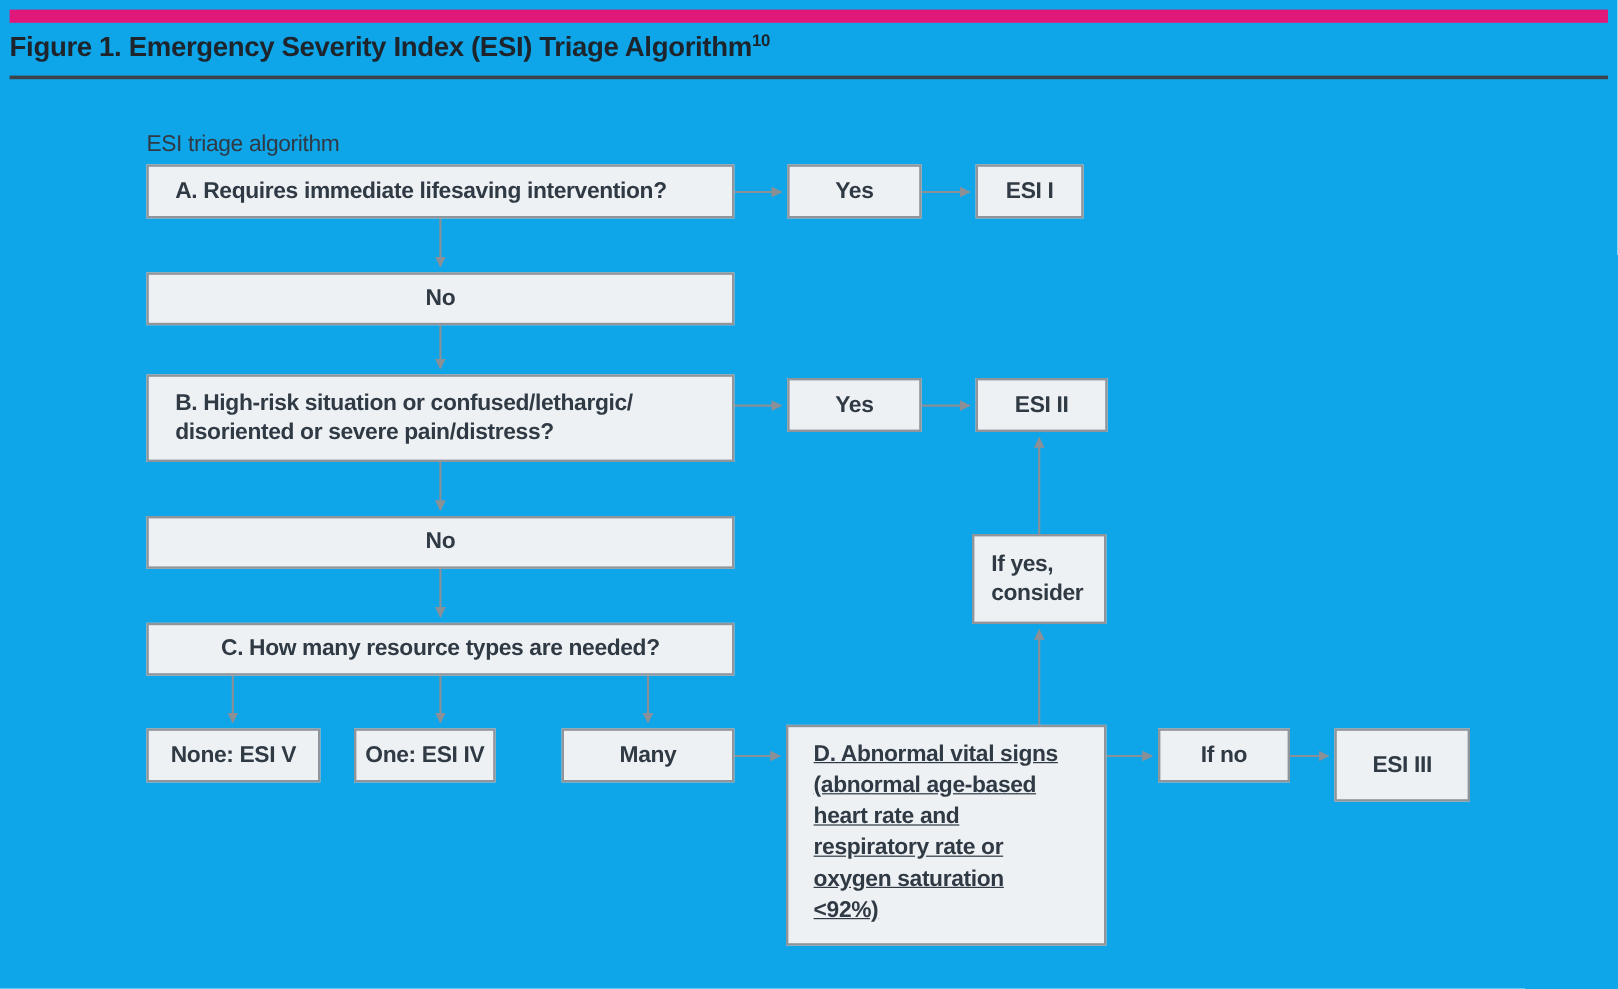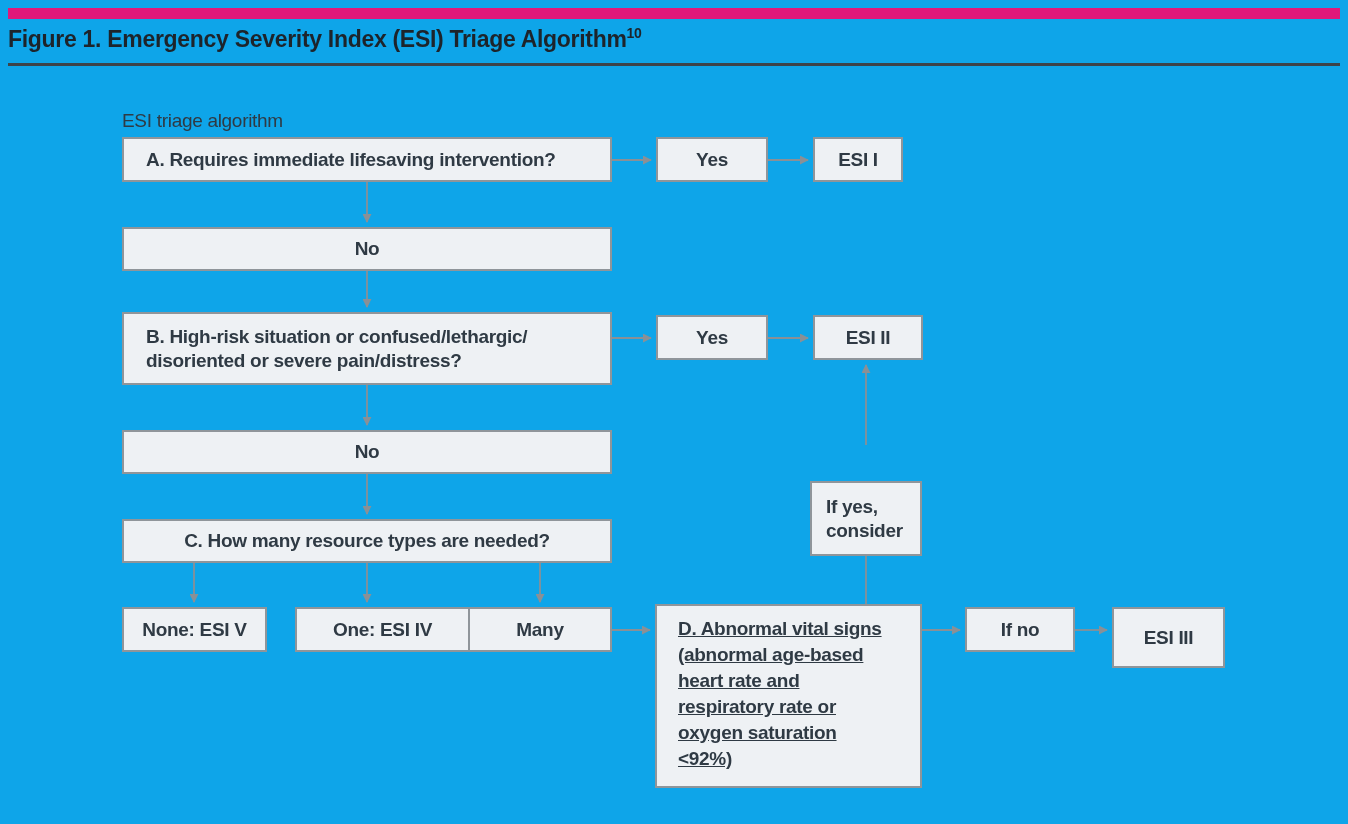--- a/index.html
+++ b/index.html
@@ -31,29 +31,29 @@
   .preline{white-space:pre-line;}
 
   
   .n-a   {left:122px;top:137px;width:490px;height:45px;}
   .n-no1 {left:122px;top:227px;width:490px;height:44px;}
   .n-b   {left:122px;top:312px;width:490px;height:73px;}
   .n-no2 {left:122px;top:430px;width:490px;height:44px;}
   .n-c   {left:122px;top:519px;width:490px;height:44px;}
   
   .n-none{left:122px;top:607px;width:145px;height:45px;}
-  .n-one {left:295px;top:607px;width:175px;height:45px;}
+  .n-one {left:295px;top:607px;width:118px;height:45px;}
   .n-many{left:468px;top:607px;width:144px;height:45px;}
   
   .n-yes1{left:656px;top:137px;width:112px;height:45px;}
   .n-esi1{left:813px;top:137px;width:90px;height:45px;}
   .n-yes2{left:656px;top:315px;width:112px;height:45px;}
   .n-esi2{left:813px;top:315px;width:110px;height:45px;}
   .n-ifyes{left:810px;top:445px;width:112px;height:75px;justify-content:flex-start;
-    text-align:left;padding-left:14px;margin-top:36px;}
+    text-align:left;padding-left:14px;}
   .n-d   {left:655px;top:604px;width:267px;height:184px;align-items:flex-start;
     justify-content:flex-start;text-align:left;padding:10px 14px 10px 21px;line-height:26px;text-decoration:underline;}
   .n-ifno{left:965px;top:607px;width:110px;height:45px;}
   .n-esi3{left:1112px;top:607px;width:113px;height:61px;}
 
   .arrows{position:absolute;left:0;top:0;width:1348px;height:824px;pointer-events:none;}
 </style>
 </head>
 <body>
 

